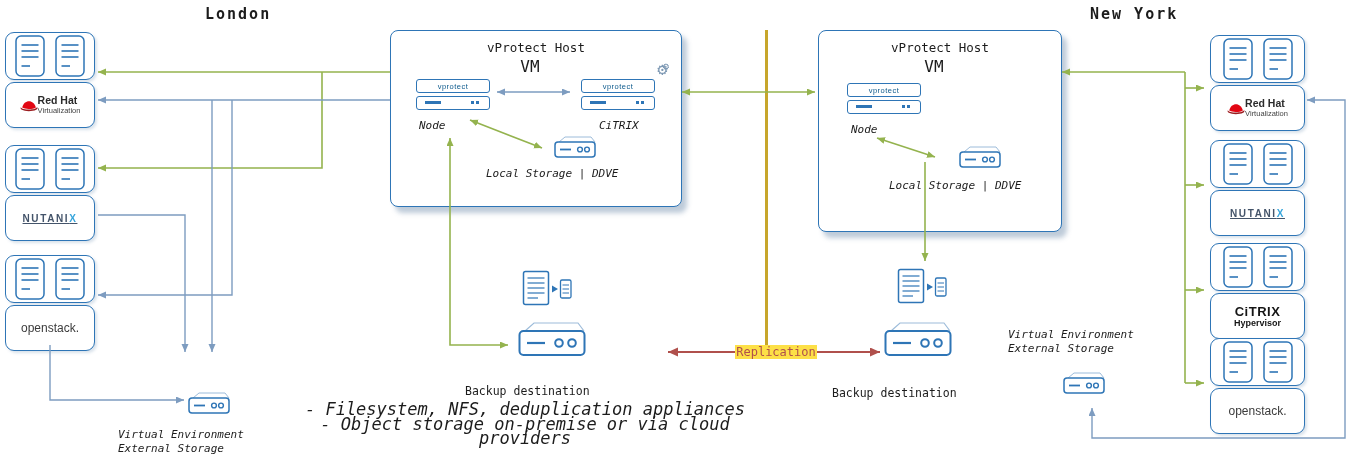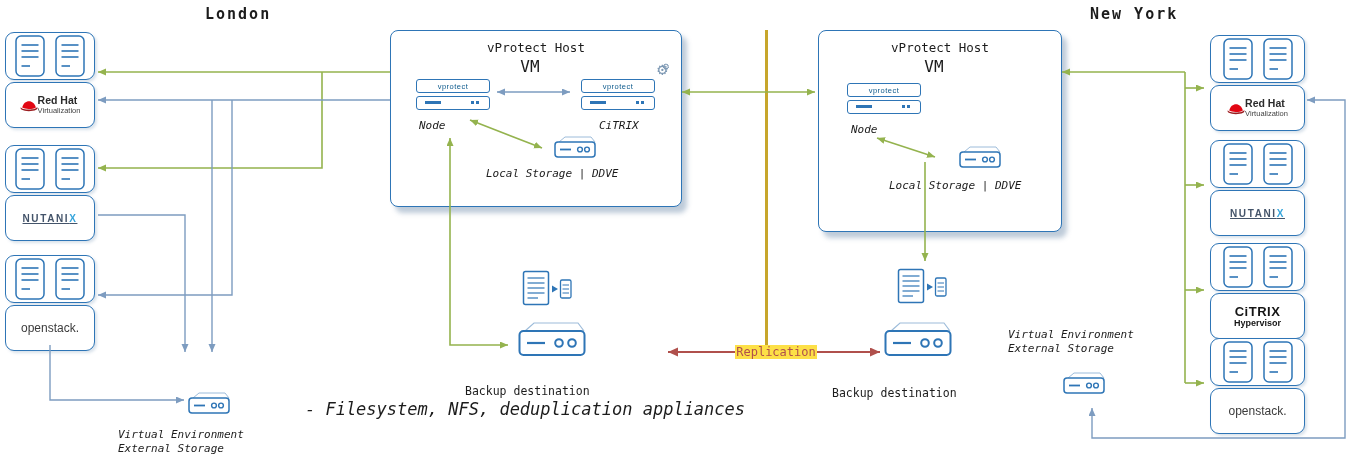--- a/index.html
+++ b/index.html
@@ -284,20 +284,21 @@
 
   <svg class="abs" style="left:522px;top:270px;" width="50" height="42">
       <use href="#sym-files"></use>
     </svg>
   <svg class="abs" style="left:518px;top:320px;" width="68" height="38">
       <use href="#sym-appliance"></use>
     </svg>
   <div class="abs fs115 center" style="left:465px;top:384px;width:175px;">Backup destination</div>
   <div class="bullets">
     <div>- Filesystem, NFS, deduplication appliances</div>
+    <div>- Object storage on-premise or via cloud providers</div>
   </div>
 
   <svg class="abs" style="left:897px;top:268px;" width="50" height="42">
       <use href="#sym-files"></use>
     </svg>
   <svg class="abs" style="left:884px;top:320px;" width="68" height="38">
       <use href="#sym-appliance"></use>
     </svg>
   <div class="abs fs115 center" style="left:832px;top:386px;width:172px;">Backup destination</div>
 

